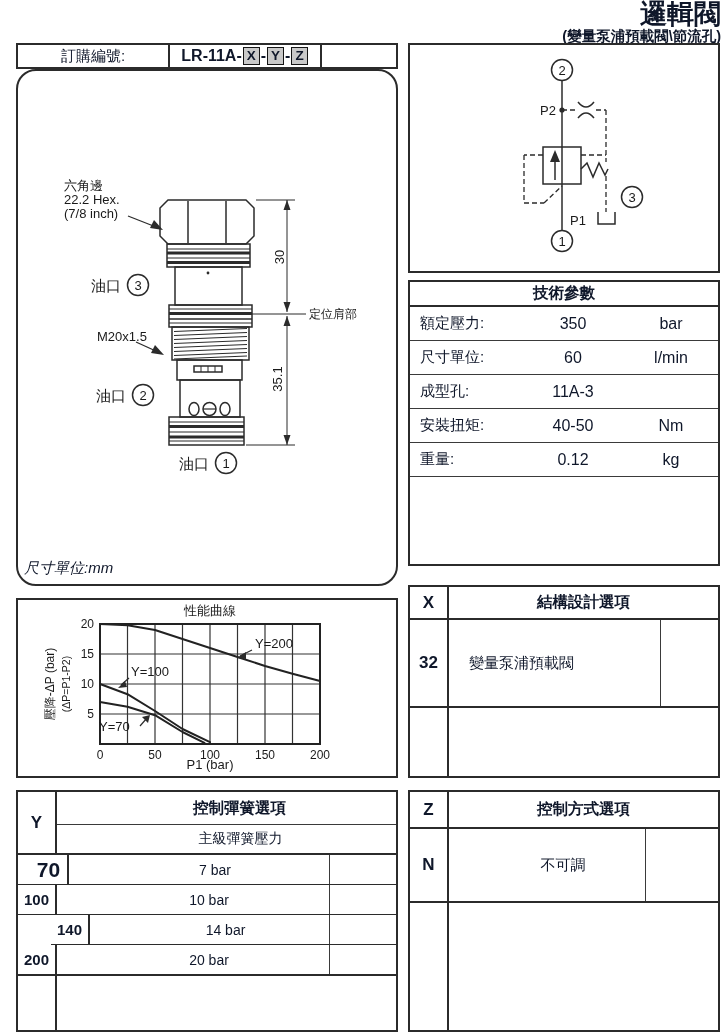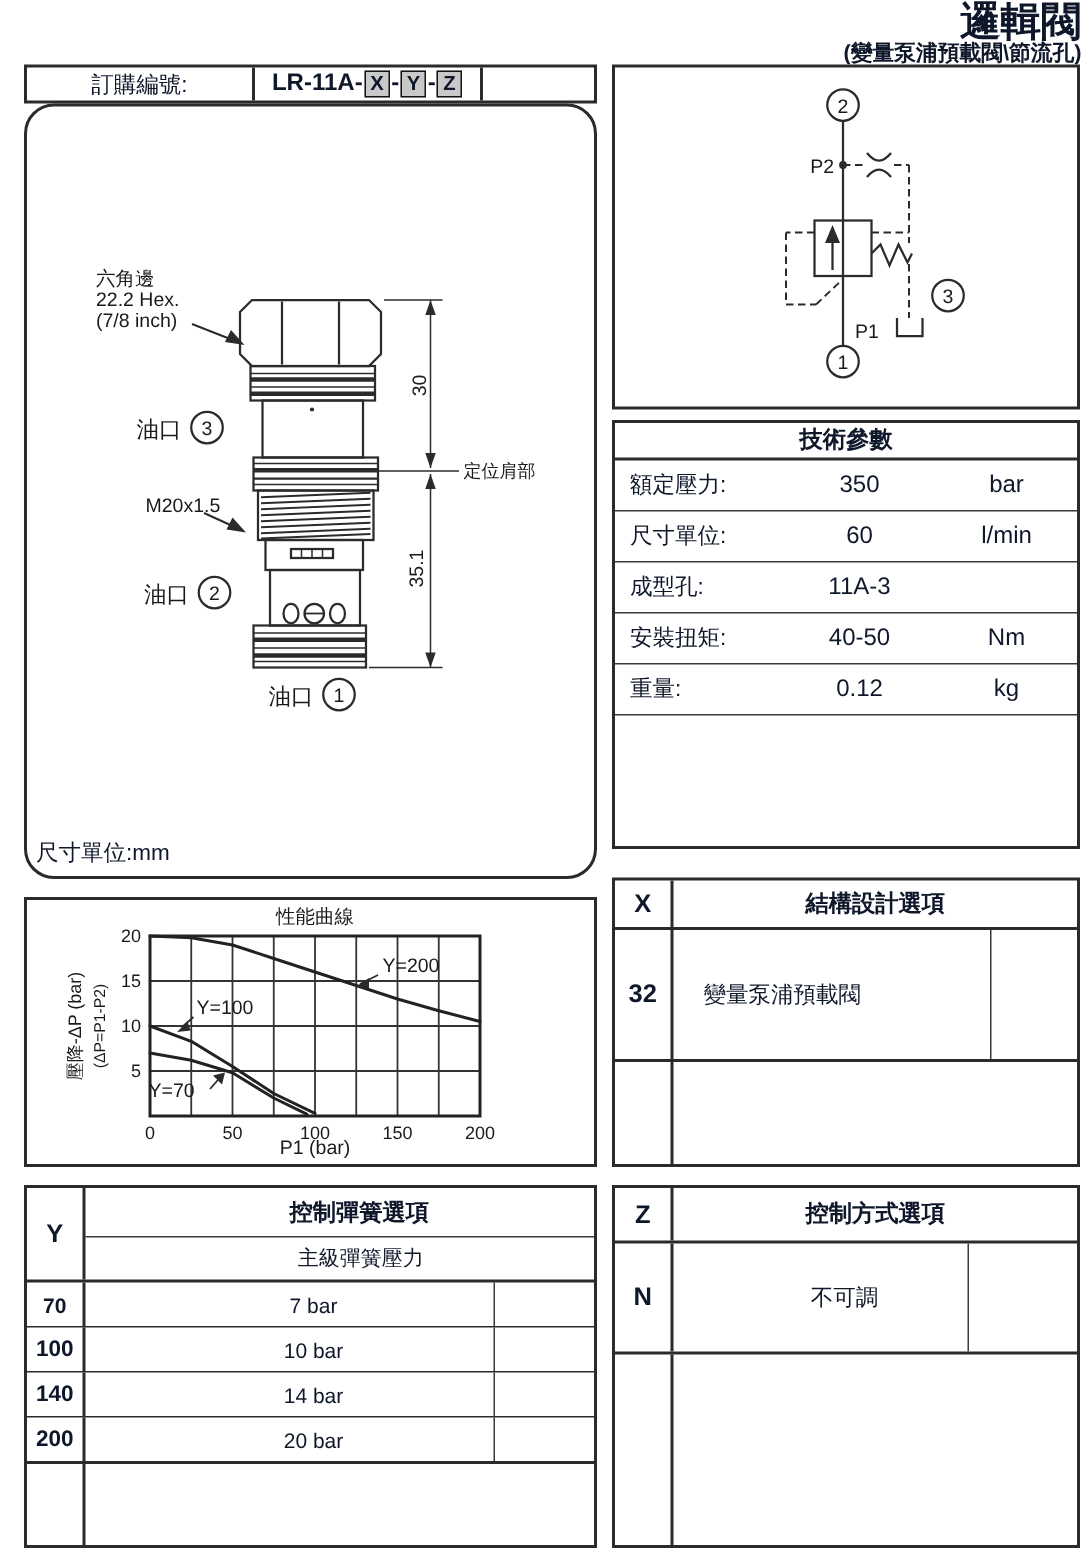--- a/index.html
+++ b/index.html
@@ -13,21 +13,21 @@
   
   .order-box{left:16px;top:43px;width:382px;height:26px;display:flex;align-items:stretch;}
   .order-label{width:150px;border-right:2px solid #2b2b2b;display:flex;align-items:center;justify-content:center;font-size:15px;}
   .order-value{width:150px;border-right:2px solid #2b2b2b;display:flex;align-items:center;justify-content:center;
                font-weight:bold;font-size:16px;}
   .order-rest{flex:1;}
   .code-box{display:inline-block;background:#c9c9c9;border:1px solid #141414;padding:0 3px;margin:0 1px;
             font-size:13.5px;line-height:16px;font-weight:bold;}
   
   .left-main{left:16px;top:69px;width:382px;height:517px;border-radius:20px;}
-  .unit-note{position:absolute;left:6px;bottom:6px;font-size:15px;}
+  .unit-note{position:absolute;left:6px;bottom:6px;font-size:15px;font-style:italic;}
   
   .schem-box{left:408px;top:43px;width:312px;height:230px;}
   
   .tech-box{left:408px;top:280px;width:312px;height:286px;}
   .tech-title{height:23px;border-bottom:2px solid #2b2b2b;font-weight:bold;font-size:15.5px;
               display:flex;align-items:center;justify-content:center;}
   .tech-row{display:flex;height:33px;align-items:center;border-bottom:1.5px solid #3a3a3a;
             font-size:15px;padding:0 10px;}
   .tech-row .lbl{flex:0 0 92px;text-align:left;}
   .tech-row .val{flex:1;text-align:center;font-size:16px;}
@@ -311,30 +311,30 @@
 
   <div class="box opt y-table">
     <div class="opt-head" style="height:61px;">
       <div class="opt-code">Y</div>
       <div class="y-head-right">
         <div class="y-title">控制彈簧選項</div>
         <div class="y-sub">主級彈簧壓力</div>
       </div>
     </div>
     <div class="opt-row" style="height:29px;border-bottom-width:1.5px;">
-      <div class="opt-code" style="font-size:14px;">70</div>
+      <div class="opt-code" style="font-size:21px;padding-left:12px;">70</div>
       <div class="opt-desc center" style="font-size:14px;">7 bar</div>
       <div class="opt-mini" style="width:66px;"></div>
     </div>
     <div class="opt-row" style="height:29px;border-bottom-width:1.5px;">
       <div class="opt-code" style="font-size:15px;">100</div>
       <div class="opt-desc center" style="font-size:14px;">10 bar</div>
       <div class="opt-mini" style="width:66px;"></div>
     </div>
-    <div class="opt-row" style="height:29px;border-bottom-width:1.5px;">
+    <div class="opt-row" style="height:29px;border-bottom-width:1.5px;margin-left:33px;">
       <div class="opt-code" style="font-size:15px;">140</div>
       <div class="opt-desc center" style="font-size:14px;">14 bar</div>
       <div class="opt-mini" style="width:66px;"></div>
     </div>
     <div class="opt-row" style="height:29px;">
       <div class="opt-code" style="font-size:15px;">200</div>
       <div class="opt-desc center" style="font-size:14px;">20 bar</div>
       <div class="opt-mini" style="width:66px;"></div>
     </div>
     <div class="opt-empty">

